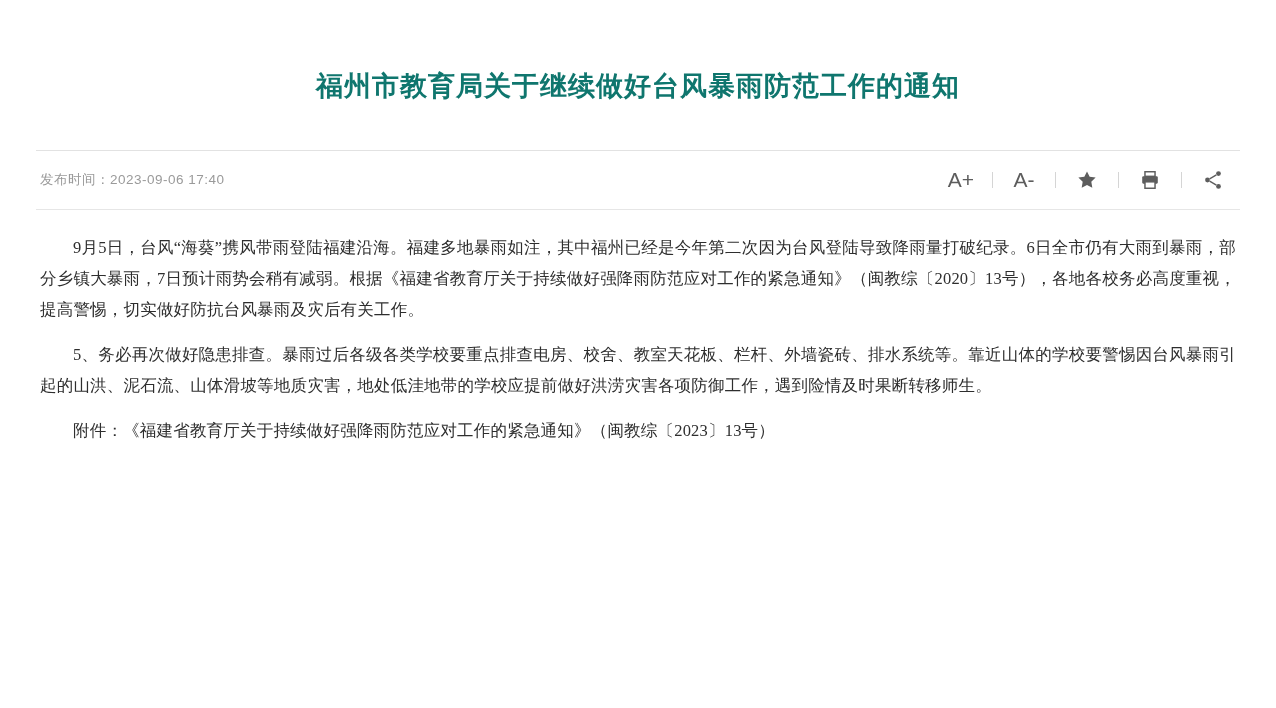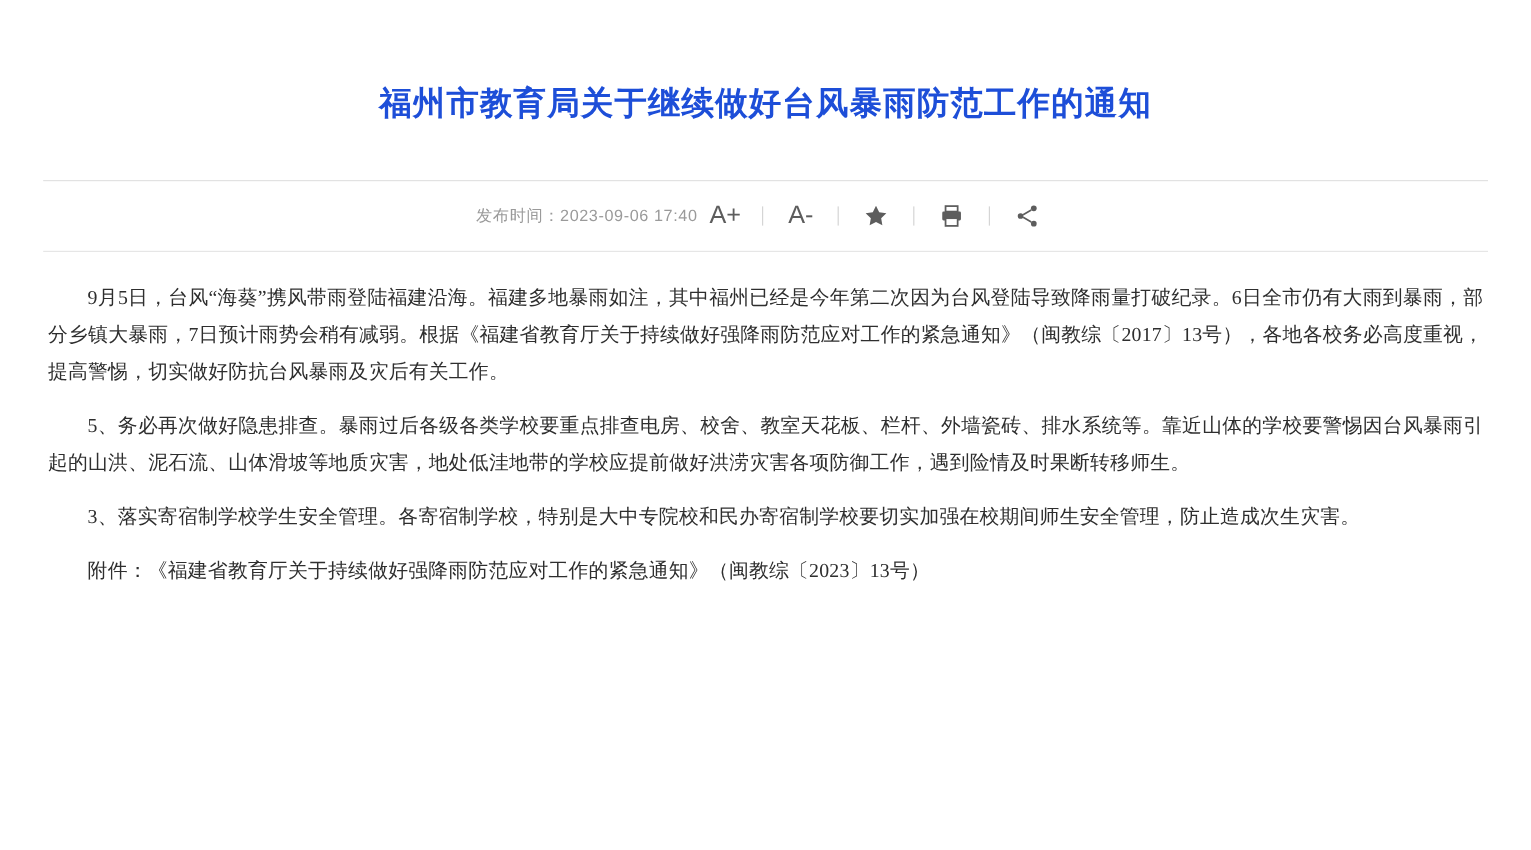--- a/index.html
+++ b/index.html
@@ -19,35 +19,35 @@
     width: 1276px;
     height: 708px;
     position: relative;
     padding: 0 36px;
   }
   .doc-title {
     text-align: center;
     font-family: "Liberation Sans", "DejaVu Sans", sans-serif;
     font-weight: bold;
     font-size: 27px;
-    color: #1d4ed8;
+    color: #0f766e;
     letter-spacing: 1px;
     padding-top: 50px;
     padding-bottom: 0;
     line-height: 1.4;
   }
   .title-rule {
     margin-top: 44px;
     border-top: 1px solid #e2e2e2;
     height: 0;
   }
   .meta-bar {
     display: flex;
     align-items: center;
-    justify-content: center;
+    justify-content: space-between;
     height: 58px;
     padding: 0 4px;
   }
   .publish-time {
     font-family: "Liberation Sans", "DejaVu Sans", sans-serif;
     font-size: 13.5px;
     color: #9a9a9a;
     letter-spacing: 0.5px;
   }
   .tools {
@@ -132,20 +132,19 @@
           <circle cx="18" cy="19" r="2.6" fill="#5d5d5d"></circle>
           <path d="M8.3 10.8l7.4-4.3M8.3 13.2l7.4 4.3" stroke="#5d5d5d" stroke-width="1.5" fill="none"></path>
         </svg>
       </span>
     </div>
   </div>
 
   <div class="body-rule"></div>
 
   <div class="content">
-    <p class="indent">9月5日，台风“海葵”携风带雨登陆福建沿海。福建多地暴雨如注，其中福州已经是今年第二次因为台风登陆导致降雨量打破纪录。6日全市仍有大雨到暴雨，部分乡镇大暴雨，7日预计雨势会稍有减弱。根据《福建省教育厅关于持续做好强降雨防范应对工作的紧急通知》（闽教综〔2017〕13号），各地各校务必高度重视，提高警惕，切实做好防抗台风暴雨及灾后有关工作。</p>
+    <p class="indent">9月5日，台风“海葵”携风带雨登陆福建沿海。福建多地暴雨如注，其中福州已经是今年第二次因为台风登陆导致降雨量打破纪录。6日全市仍有大雨到暴雨，部分乡镇大暴雨，7日预计雨势会稍有减弱。根据《福建省教育厅关于持续做好强降雨防范应对工作的紧急通知》（闽教综〔2020〕13号），各地各校务必高度重视，提高警惕，切实做好防抗台风暴雨及灾后有关工作。</p>
     <p class="indent">5、务必再次做好隐患排查。暴雨过后各级各类学校要重点排查电房、校舍、教室天花板、栏杆、外墙瓷砖、排水系统等。靠近山体的学校要警惕因台风暴雨引起的山洪、泥石流、山体滑坡等地质灾害，地处低洼地带的学校应提前做好洪涝灾害各项防御工作，遇到险情及时果断转移师生。</p>
-    <p class="indent">3、落实寄宿制学校学生安全管理。各寄宿制学校，特别是大中专院校和民办寄宿制学校要切实加强在校期间师生安全管理，防止造成次生灾害。</p>
     <p class="indent">附件：《福建省教育厅关于持续做好强降雨防范应对工作的紧急通知》（闽教综〔2023〕13号）</p>
 
   </div>
 
 </div>
 
 </body></html>

